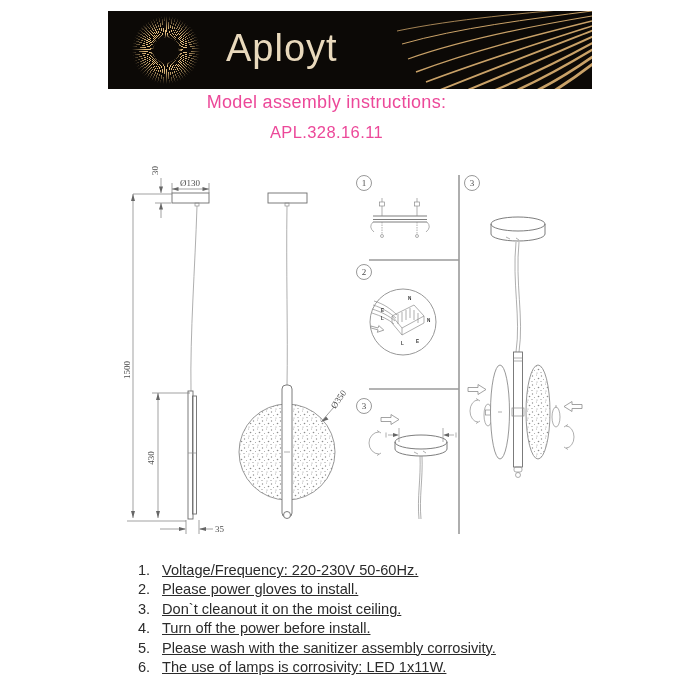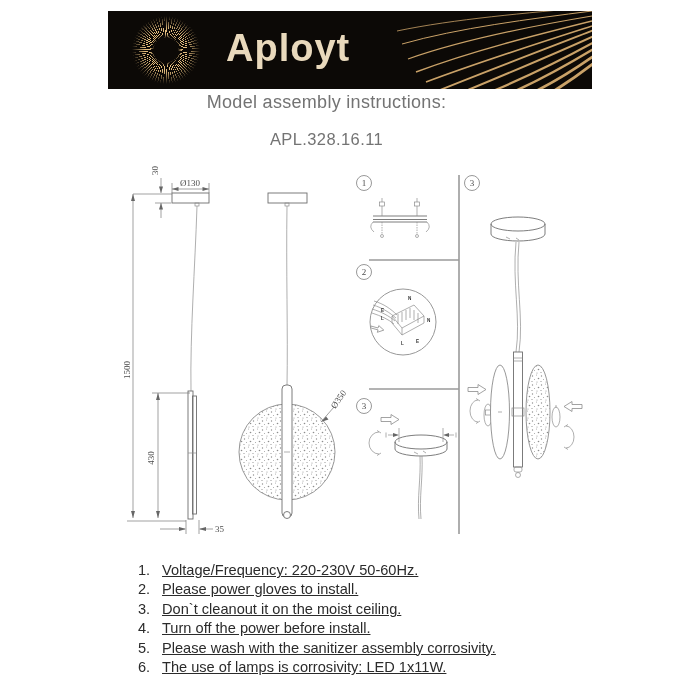--- a/index.html
+++ b/index.html
@@ -5,28 +5,28 @@
   html,body{margin:0;padding:0;background:#ffffff;}
   .page{position:relative;width:700px;height:700px;background:#ffffff;overflow:hidden;
         font-family:"Liberation Sans",sans-serif;}
 
   
   .banner{position:absolute;left:108px;top:11px;width:484px;height:78px;background:#0c0906;overflow:hidden;}
   .sunburst{position:absolute;left:22px;top:3px;width:72px;height:72px;border-radius:50%;
     background:
       radial-gradient(circle,#0c0906 0 12px, rgba(12,9,6,0) 16px 21px, rgba(12,9,6,.55) 28px, #0c0906 34px),
       repeating-conic-gradient(from 0deg,#e3bd7e 0deg 1.6deg,#0c0906 1.6deg 5.1deg);}
-  .brand{position:absolute;left:118px;top:16px;font-size:38px;font-weight:700;letter-spacing:1px;
+  .brand{position:absolute;left:118px;top:16px;font-size:38px;font-weight:400;letter-spacing:1px;
          color:#e9d9bc;font-family:"Liberation Sans",sans-serif;}
   .rays{position:absolute;right:0;top:0;}
 
   
-  .title-block{position:absolute;left:0;top:92px;width:653px;text-align:center;color:#737373;}
+  .title-block{position:absolute;left:0;top:92px;width:653px;text-align:center;color:#ec4899;}
   .title-line1{font-size:18px;letter-spacing:.3px;}
-  .title-line2{font-size:16.5px;margin-top:17px;letter-spacing:.4px;}
+  .title-line2{font-size:16.5px;margin-top:10px;letter-spacing:.4px;}
 
   
   .drawing{position:absolute;left:0;top:158px;}
   .ln{stroke:#6e6e6e;stroke-width:.9;fill:none;}
   .lnt{stroke:#8c8c8c;stroke-width:.7;fill:none;}
   .dim{stroke:#7a7a7a;stroke-width:.7;fill:none;}
   .ah{fill:#666;stroke:none;}
   .dtx{fill:#4c4c4c;font-family:"Liberation Serif",serif;font-size:9px;}
   .stx{fill:#4c4c4c;font-family:"Liberation Serif",serif;font-size:9px;}
   .wtx{fill:#333;font-family:"Liberation Sans",sans-serif;font-size:4.6px;font-weight:bold;}

